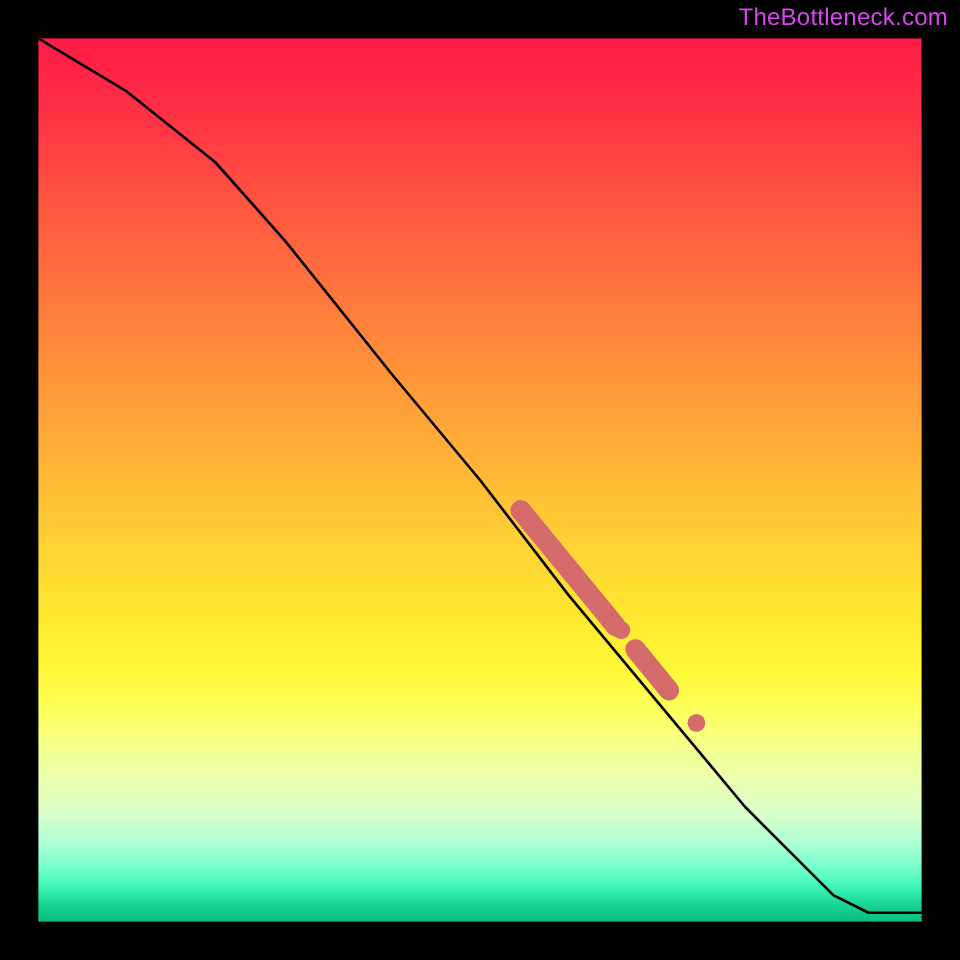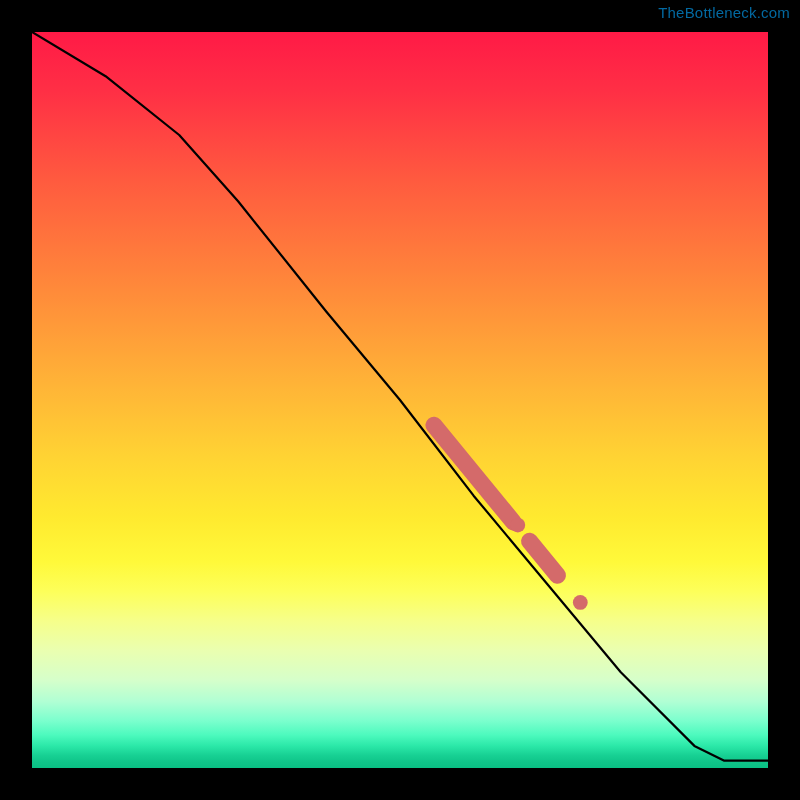--- a/index.html
+++ b/index.html
@@ -50,22 +50,22 @@
     position: absolute;
     left: 0;
     top: 0;
     width: 736px;
     height: 736px;
   }
   .attribution {
     position: absolute;
     top: 4px;
     right: 10px;
-    color: #0369a1;
-    font-size: 15px;
+    color: #d946ef;
+    font-size: 20px;
     letter-spacing: 0.2px;
     user-select: none;
   }
 </style>
 </head>
 <body>
 
 <div class="stage">
   <div class="attribution">TheBottleneck.com</div>
 

